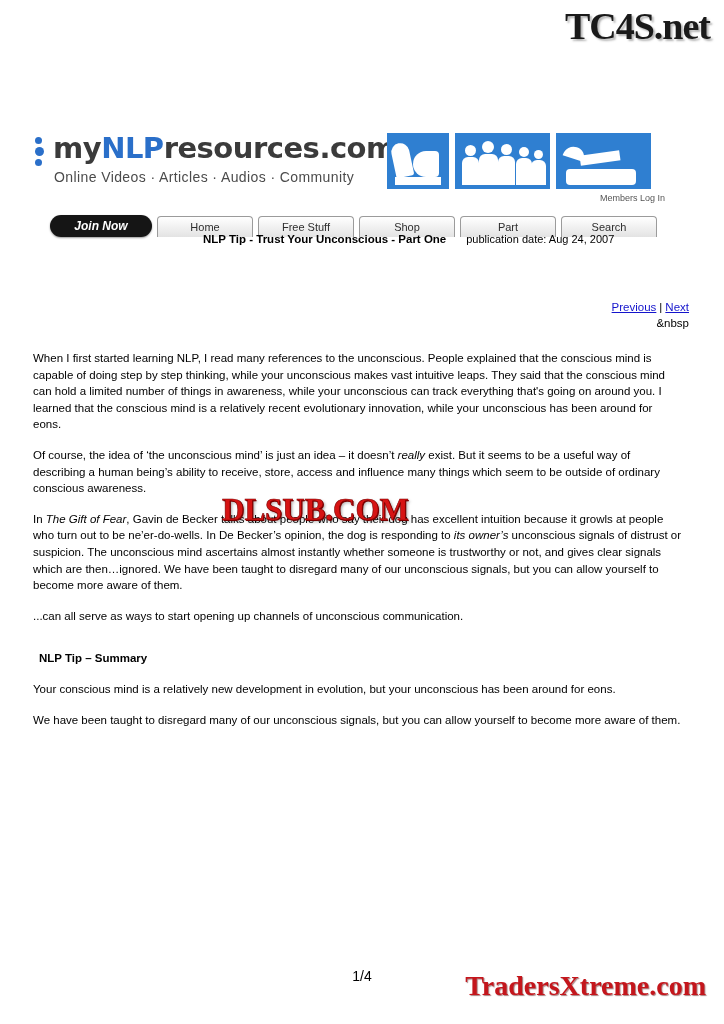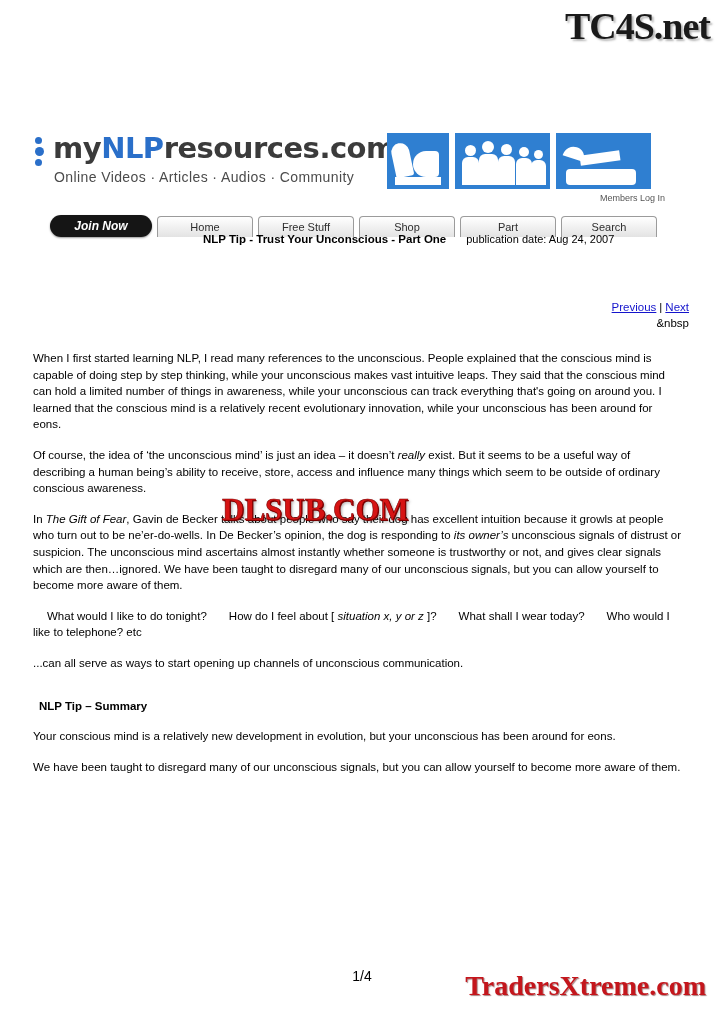--- a/index.html
+++ b/index.html
@@ -323,21 +323,20 @@
 <div class="article-body">
 
   <p>When I first started learning NLP, I read many references to the unconscious. People explained that the conscious mind is capable of doing step by step thinking, while your unconscious makes vast intuitive leaps. They said that the conscious mind can hold a limited number of things in awareness, while your unconscious can track everything that's going on around you. I learned that the conscious mind is a relatively recent evolutionary innovation, while your unconscious has been around for eons.</p>
 
   <p><span>Of course, the idea of ‘the unconscious mind’ is just an idea – it doesn’t </span><em>really</em><span> exist. But it seems to be a useful way of describing a human being’s ability to receive, store, access and influence many things which seem to be outside of ordinary conscious awareness.</span></p>
 
   <p><span>In </span><em>The Gift of Fear</em><span>, Gavin de Becker talks about people who say their dog has excellent intuition because it growls at people who turn out to be ne’er-do-wells. In De Becker’s opinion, the dog is responding to </span><em>its owner’s</em><span> unconscious signals of distrust or suspicion. The unconscious mind ascertains almost instantly whether someone is trustworthy or not, and gives clear signals which are then…ignored. We have been taught to disregard many of our unconscious signals, but you can allow yourself to become more aware of them.</span></p>
 
 
 
-  <p class="qline indent"><span>What would I like to do tonight?</span><span class="gap"></span><span>How do I feel about [ </span><em>situation x, y or z</em><span> ]?</span><span class="gap"></span><span>What shall I wear today?</span><span class="gap"></span><span>Who would I like to telephone? etc</span></p>
 
   <p>...can all serve as ways to start opening up channels of unconscious communication.</p>
 
   <p class="summary-head">NLP Tip – Summary</p>
 
   <p>Your conscious mind is a relatively new development in evolution, but your unconscious has been around for eons.</p>
 
   <p>We have been taught to disregard many of our unconscious signals, but you can allow yourself to become more aware of them.</p>
 </div>
 

